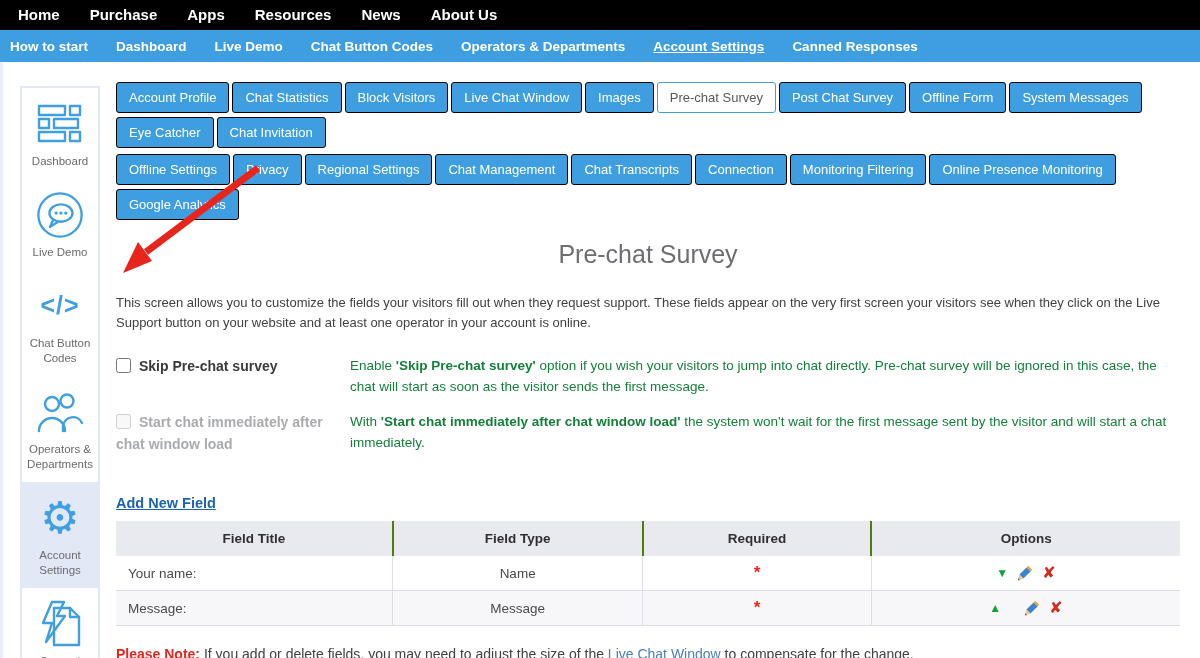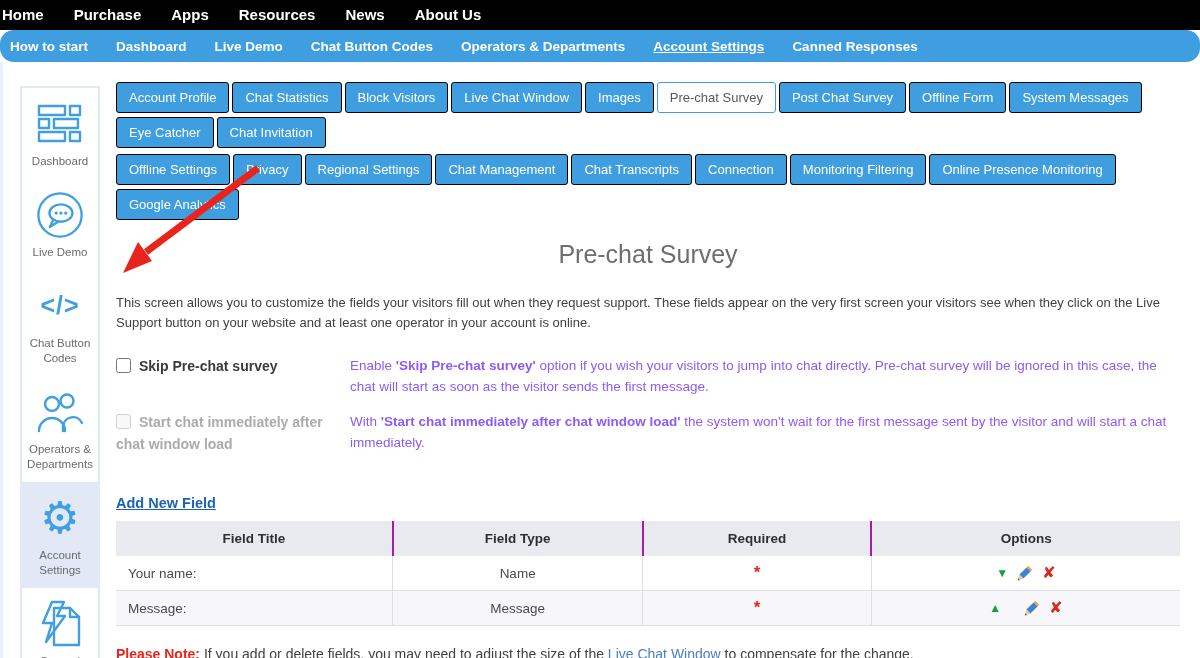--- a/index.html
+++ b/index.html
@@ -3,25 +3,25 @@
 <meta charset="utf-8">
 <style>
   * { margin:0; padding:0; box-sizing:border-box; }
   html,body { width:1200px; height:658px; overflow:hidden; background:#fff;
     font-family:"Liberation Sans","DejaVu Sans",sans-serif; }
 
   
   .topnav { display:flex; background:#000; height:30px; align-items:stretch; }
   .topnav .item { color:#fff; font-weight:bold; font-size:15px; line-height:30px;
     padding:0 15px; cursor:pointer; }
-  .topnav .item.first { padding-left:2px; }
+  .topnav .item.first { padding-left:18px; }
   .topnav .item.active { background:#45a3e6; }
 
   
-  .subnav { display:flex; background:#3f9edf; height:32px; align-items:center;border-radius:14px; }
+  .subnav { display:flex; background:#3f9edf; height:32px; align-items:center; }
   .subnav .item { color:#fff; font-weight:bold; font-size:13.5px; padding:0 14px; cursor:pointer; }
   .subnav .item.first { padding-left:10px; }
   .subnav .item.active { text-decoration:underline; }
 
   
   .layout { display:flex; height:596px; border-left:3px solid #eaeef8; }
 
   
   .sidebar { width:80px; margin:24px 0 0 17px; border:2px solid #e3e8f5;
     background:#fff; align-self:flex-start; }
@@ -47,34 +47,34 @@
   .page-title { text-align:center; color:#6d6e71; font-size:25px; font-weight:400;
     margin-top:20px; }
   .intro { margin-top:24px; color:#414042; font-size:13px; line-height:1.5; }
 
   
   .options { margin-top:24px; }
   .option-row { display:grid; grid-template-columns:218px 1fr; column-gap:16px; margin-bottom:14px; }
   .opt-label { font-size:14px; font-weight:bold; color:#3a3a3c; line-height:1.55; }
   .opt-label input { width:15px; height:15px; vertical-align:-2px; margin-right:8px; }
   .opt-label.disabled { color:#a9abae; }
-  .opt-desc { color:#8b5cf6; font-size:13.5px; line-height:1.55; }
+  .opt-desc { color:#15803d; font-size:13.5px; line-height:1.55; }
   .opt-desc b { font-weight:bold; }
 
   
   .arrow-svg { position:absolute; left:6px; top:98px; pointer-events:none; z-index:5; }
 
   
   .add-link { display:inline-block; margin-top:26px; color:#1c63b7; font-weight:bold;
     font-size:14.5px; text-decoration:underline; cursor:pointer; }
 
   
   table.fields { width:100%; border-collapse:collapse; margin-top:9px; }
   table.fields th { background:#e9e9f0; color:#2f2f31; font-size:13.5px; font-weight:bold;
-    padding:10px 6px; text-align:center; border-left:2px solid #a21caf; }
+    padding:10px 6px; text-align:center; border-left:2px solid #4d7c0f; }
   table.fields th:first-child { border-left:none; }
   table.fields td { font-size:13.5px; color:#4a4a4c; padding:9px 6px; text-align:center;
     border:1px solid #dcdfe8; border-top:none; }
   table.fields td.title { text-align:left; padding-left:12px; }
   table.fields tr.alt td { background:#f7f7fa; }
   table.fields td:first-child { border-left:none; }
   table.fields td:last-child { border-right:none; }
   .req { color:#e8251d; font-weight:bold; font-size:17px; line-height:10px; }
   .opt-icons { display:flex; align-items:center; justify-content:center; gap:9px; }
   .tri { font-size:12px; color:#16a03c; cursor:pointer; }

